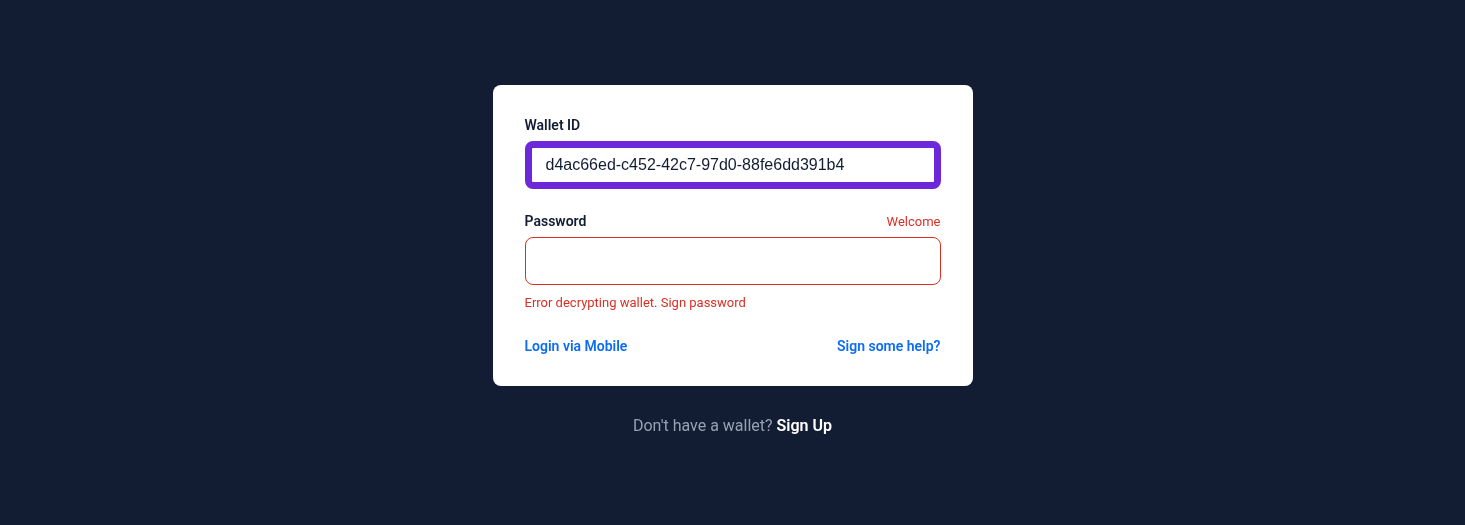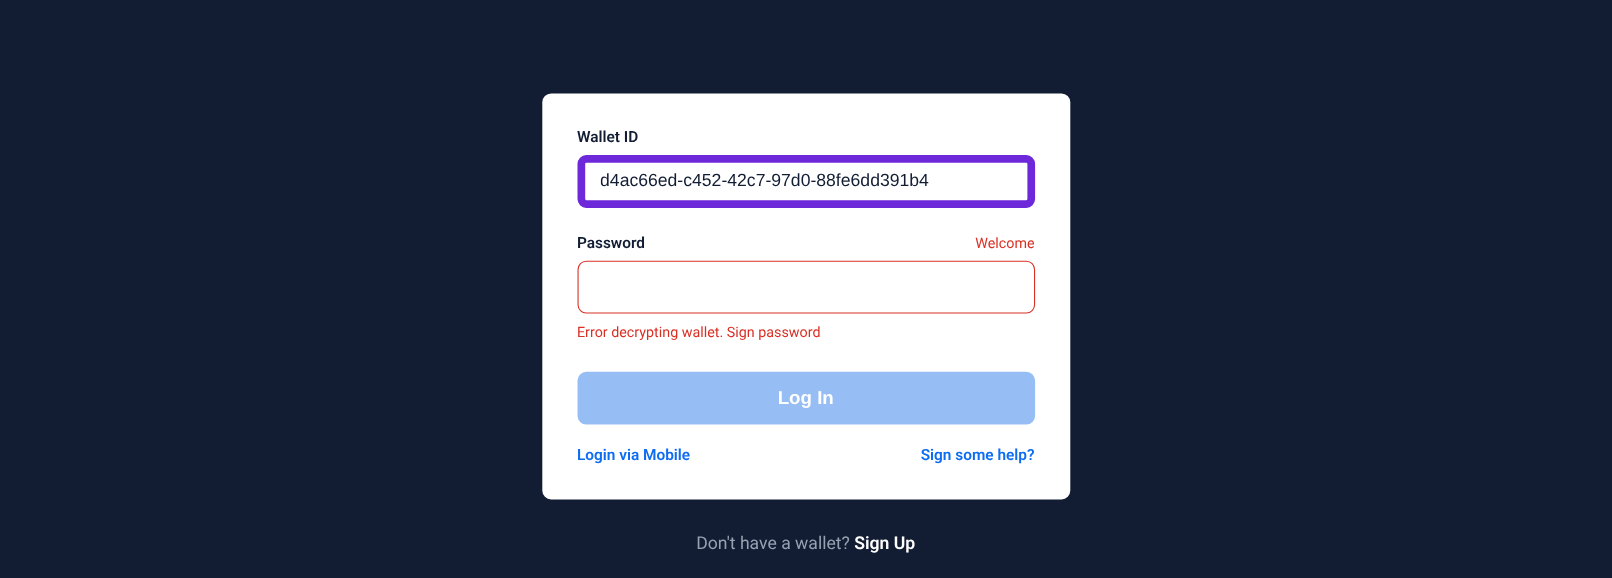--- a/index.html
+++ b/index.html
@@ -118,21 +118,20 @@
 
   <div class="field-group last">
     <div class="field-label-row">
       <label class="field-label">Password</label>
       <span class="field-required">Welcome</span>
     </div>
     <input type="password" class="input input-error" value="" style="">
     <div class="error-msg">Error decrypting wallet. Sign password</div>
   </div>
 
-  <button class="login-btn">Log In</button>
 
   <div class="links-row">
     <a class="link">Login via Mobile</a>
     <a class="link">Sign some help?</a>
   </div>
 </div>
 
 <div class="footer">
   <span>Don't have a wallet? </span><span class="footer-signup">Sign Up</span>
 </div>

